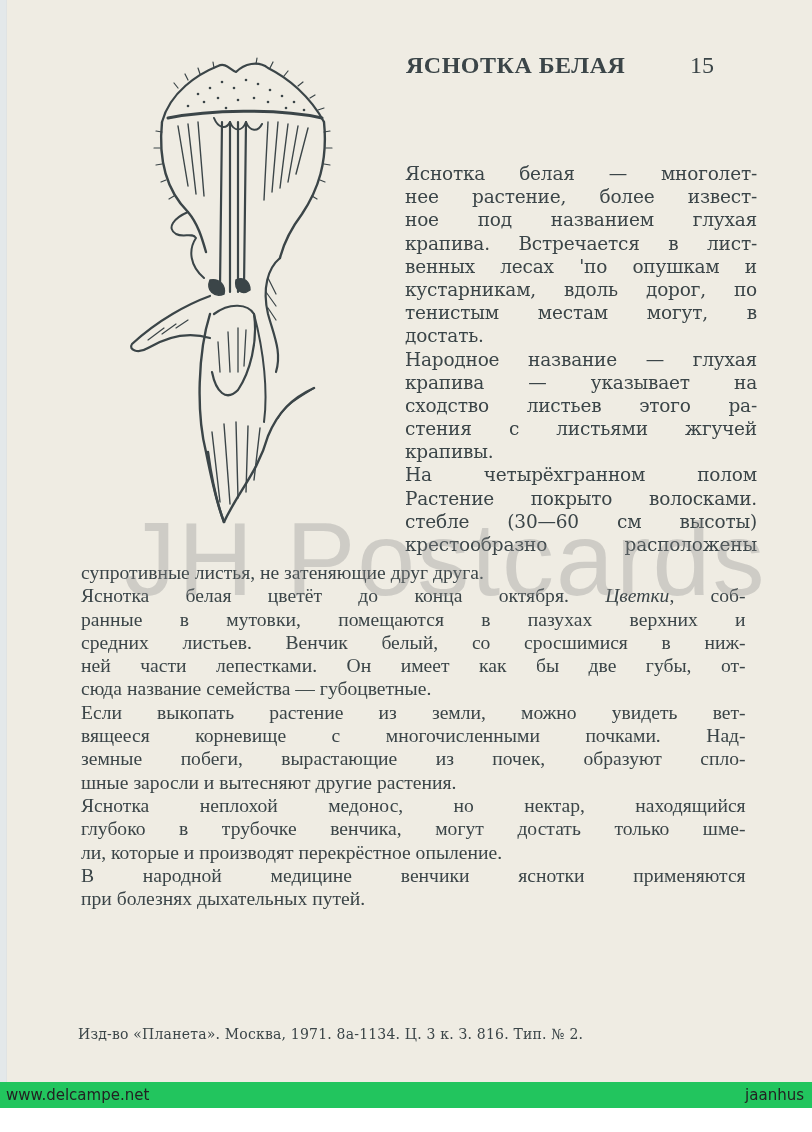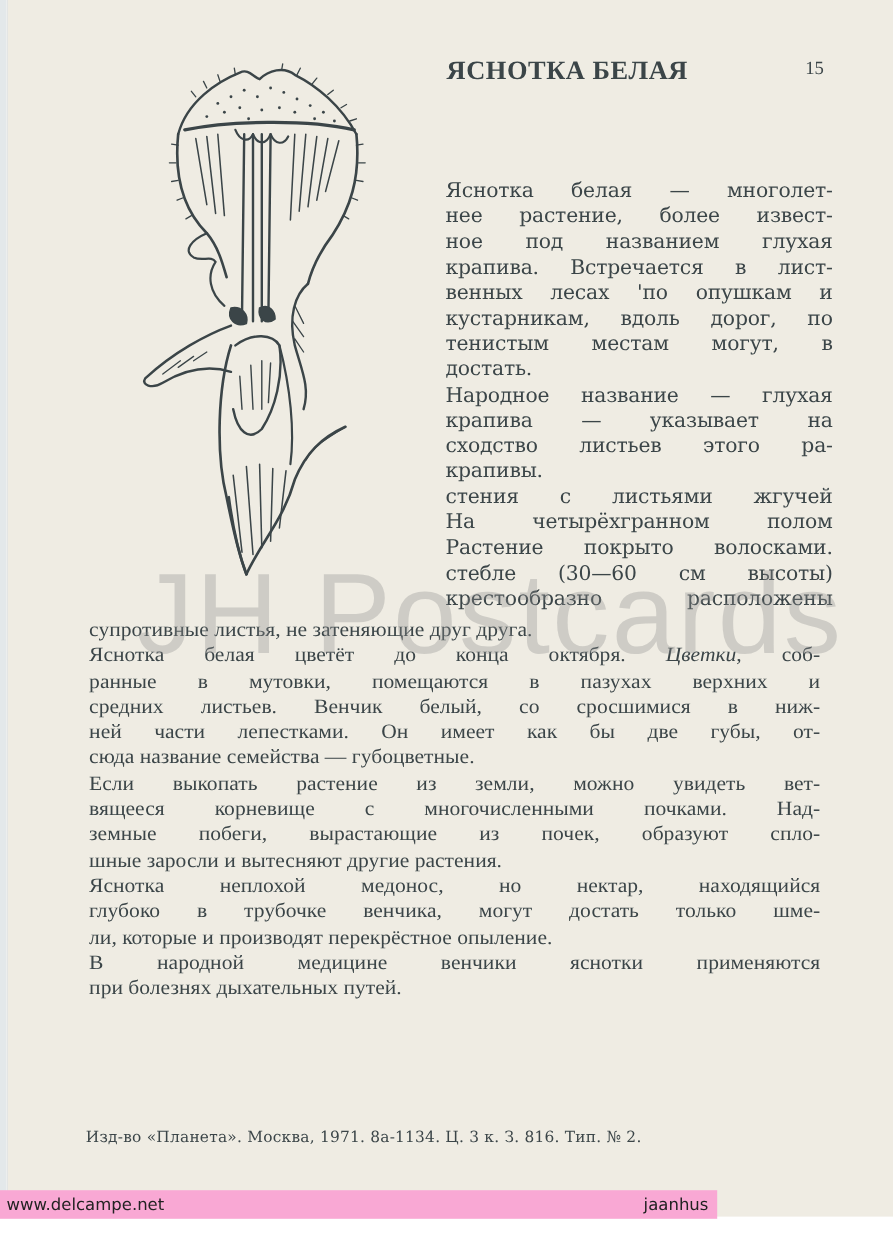--- a/index.html
+++ b/index.html
@@ -35,23 +35,23 @@
       left: 400px;
       top: 52px;
       font-size: 24px;
       font-weight: bold;
       letter-spacing: 0.5px;
       white-space: nowrap;
       font-family: "Liberation Serif", "DejaVu Serif", serif;
     }
     .page-num {
       position: absolute;
-      left: 726px;
+      left: 684px;
       top: 52px;
-      font-size: 17px;
+      font-size: 24px;
       font-family: "Liberation Serif", "DejaVu Serif", serif;
     }
     .family {
       position: absolute;
       left: 400px;
       top: 106px;
       font-size: 21px;
       font-weight: bold;
       white-space: nowrap;
       font-family: "Liberation Serif", "DejaVu Serif", serif;
@@ -119,23 +119,23 @@
       position: absolute;
       left: 112px;
       top: 52px;
       width: 220px;
       height: 476px;
     }
     .site-bar {
       position: absolute;
       left: 0;
       top: 1082px;
-      width: 652px;
+      width: 812px;
       height: 26px;
-      background: #f9a8d4;
+      background: #22c55e;
       font-family: "DejaVu Sans", sans-serif;
       font-size: 15px;
       color: #222;
     }
     .site-left { position: absolute; left: 6px; top: 4px; }
     .site-right { position: absolute; right: 8px; top: 4px; }
   </style>
 </head>
 <body>
 
@@ -213,22 +213,22 @@
     <span class="ln">нее растение, более извест-</span>
     <span class="ln">ное под названием глухая</span>
     <span class="ln">крапива. Встречается в лист-</span>
     <span class="ln">венных лесах 'по опушкам и</span>
     <span class="ln">кустарникам, вдоль дорог, по</span>
     <span class="ln">тенистым местам могут, в</span>
     <span class="ln last">достать.</span>
     <span class="ln">Народное название — глухая</span>
     <span class="ln">крапива — указывает на</span>
     <span class="ln">сходство листьев этого ра-</span>
+    <span class="ln">стения с листьями жгучей</span>
     <span class="ln last">крапивы.</span>
-    <span class="ln">стения с листьями жгучей</span>
     <span class="ln">На четырёхгранном полом</span>
     <span class="ln">Растение покрыто волосками.</span>
     <span class="ln">стебле (30—60 см высоты)</span>
     <span class="ln">крестообразно расположены</span>
   </div>
 
   <div class="full-lines ink">
     <span class="ln last">супротивные листья, не затеняющие друг друга.</span>
     <span class="ln"><span>Яснотка белая цветёт до конца октября.</span> <i>Цветки</i><span>, соб-</span></span>
     <span class="ln">ранные в мутовки, помещаются в пазухах верхних и</span>

